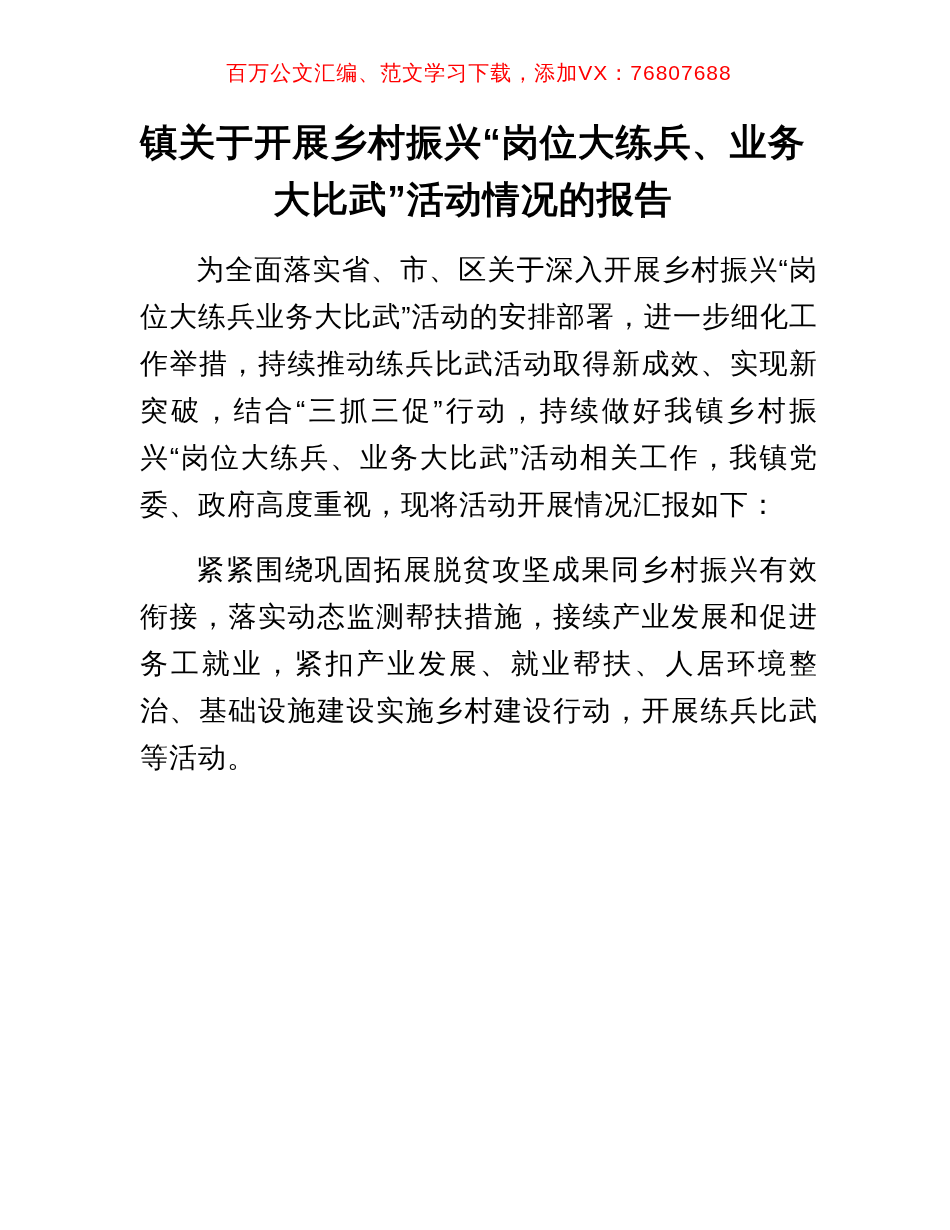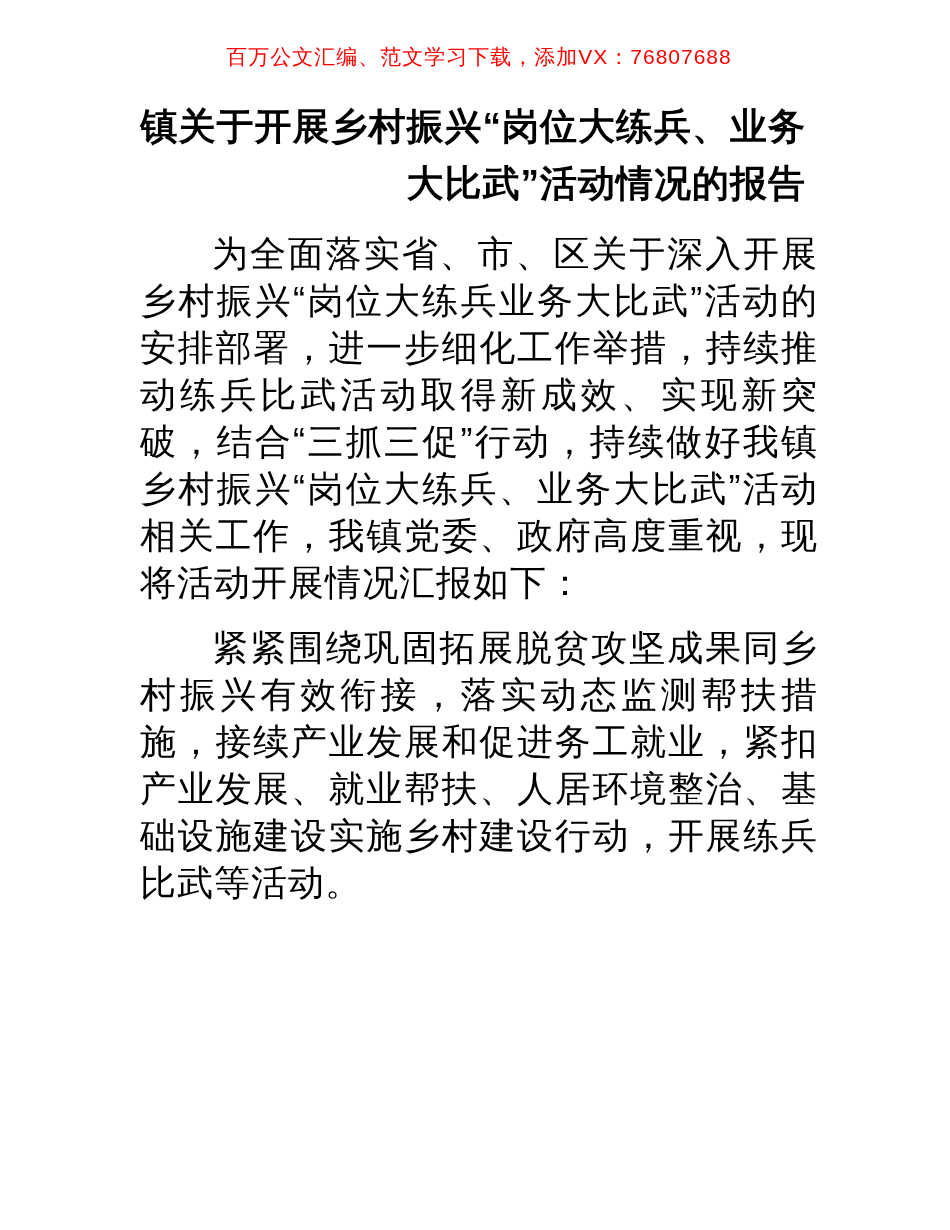--- a/index.html
+++ b/index.html
@@ -14,34 +14,34 @@
     background: #ffffff;
     padding: 44px 132px 40px 140px;
     font-family: "Liberation Sans", "DejaVu Sans", sans-serif;
     color: #000000;
   }
   .notice {
     font-size: 21px;
     line-height: 26px;
     color: #fe0000;
     text-align: center;
-    margin: 0 0 28px 0;
+    margin: 16px 0 28px 0;
     font-weight: 400;
     letter-spacing: 1px;
   }
   .doc-title {
     font-size: 37px;
     line-height: 57px;
     font-weight: 700;
-    text-align: right;
+    text-align: center;
     margin: 0 12px 16px 0;
     letter-spacing: 1px;
   }
   .block {
-    font-size: 36px;
+    font-size: 28px;
     line-height: 47px;
     text-align: justify;
     text-indent: 2em;
     margin: 18px 0;
     letter-spacing: 1px;
     word-break: break-all;
   }
   .heading {
     font-weight: 400;
   }

